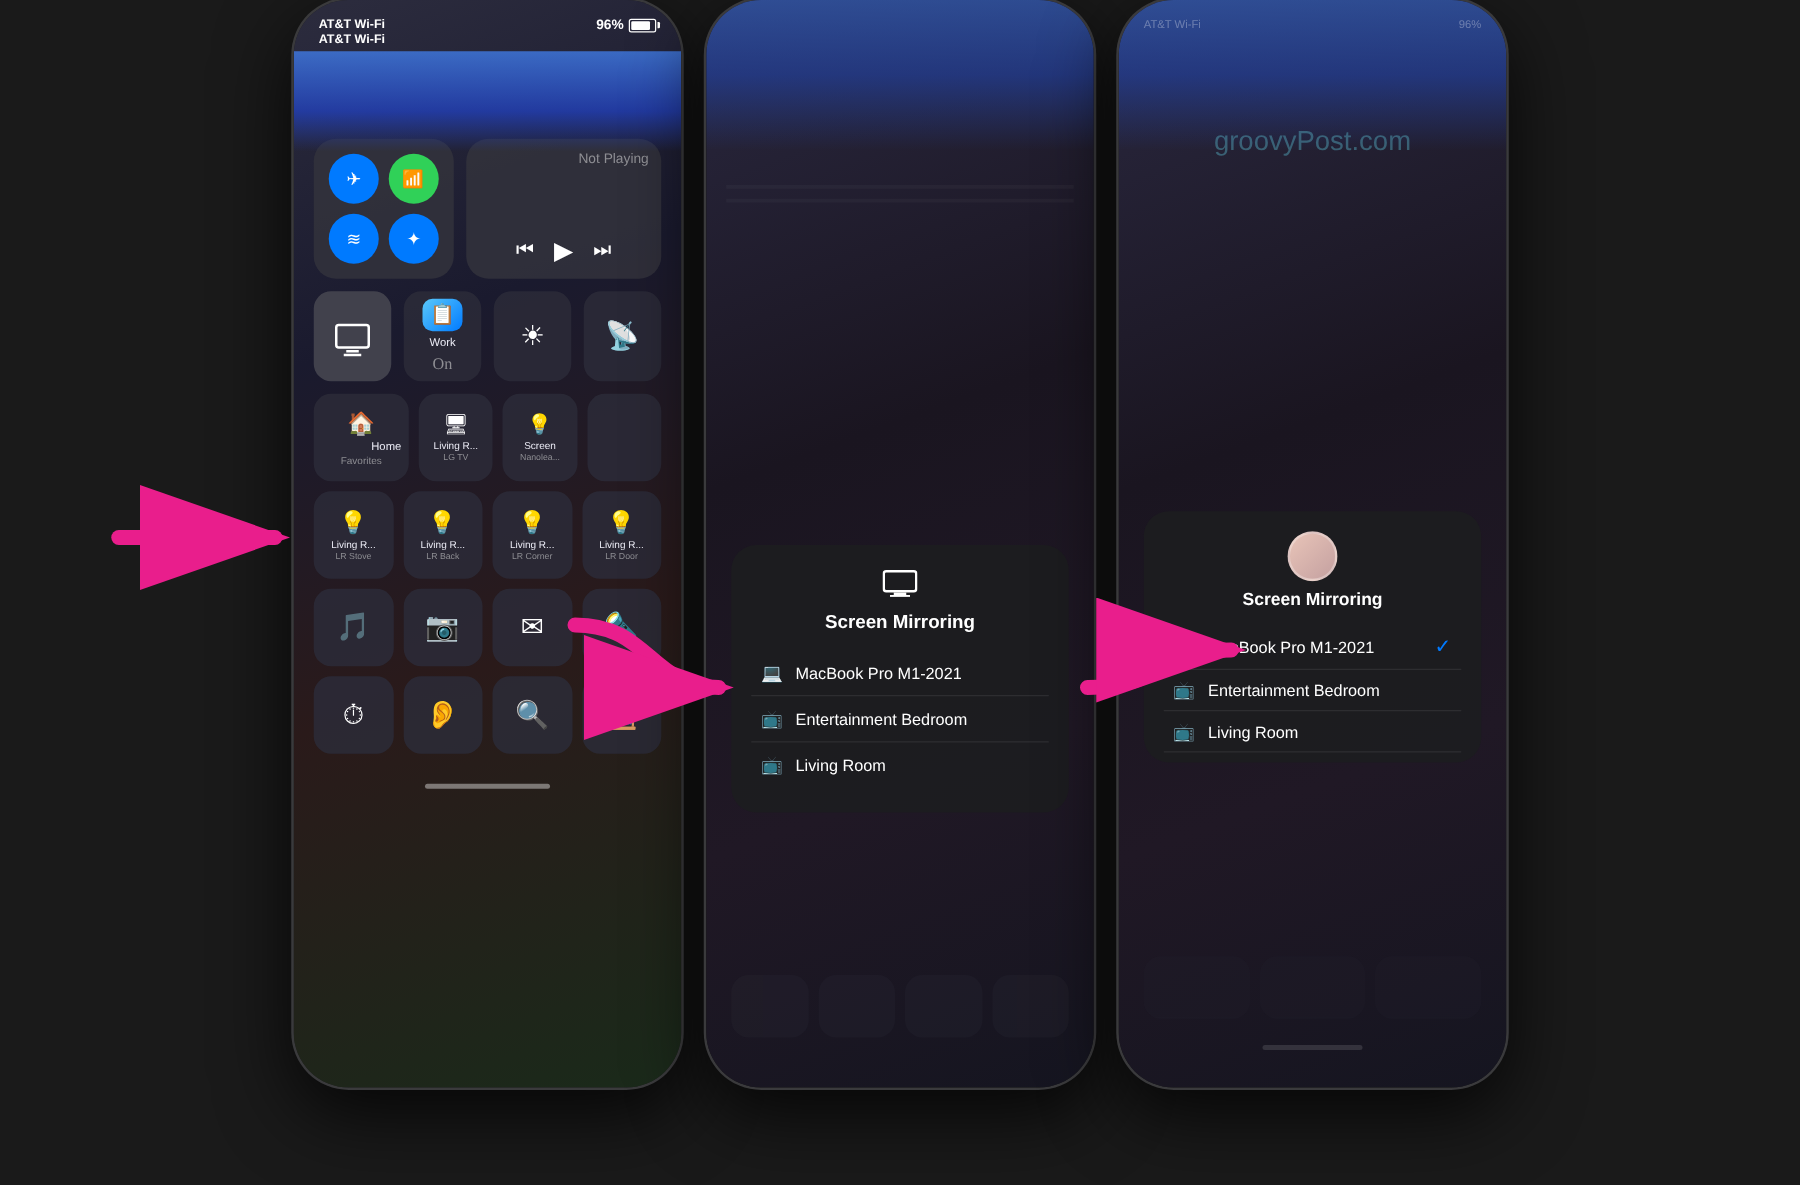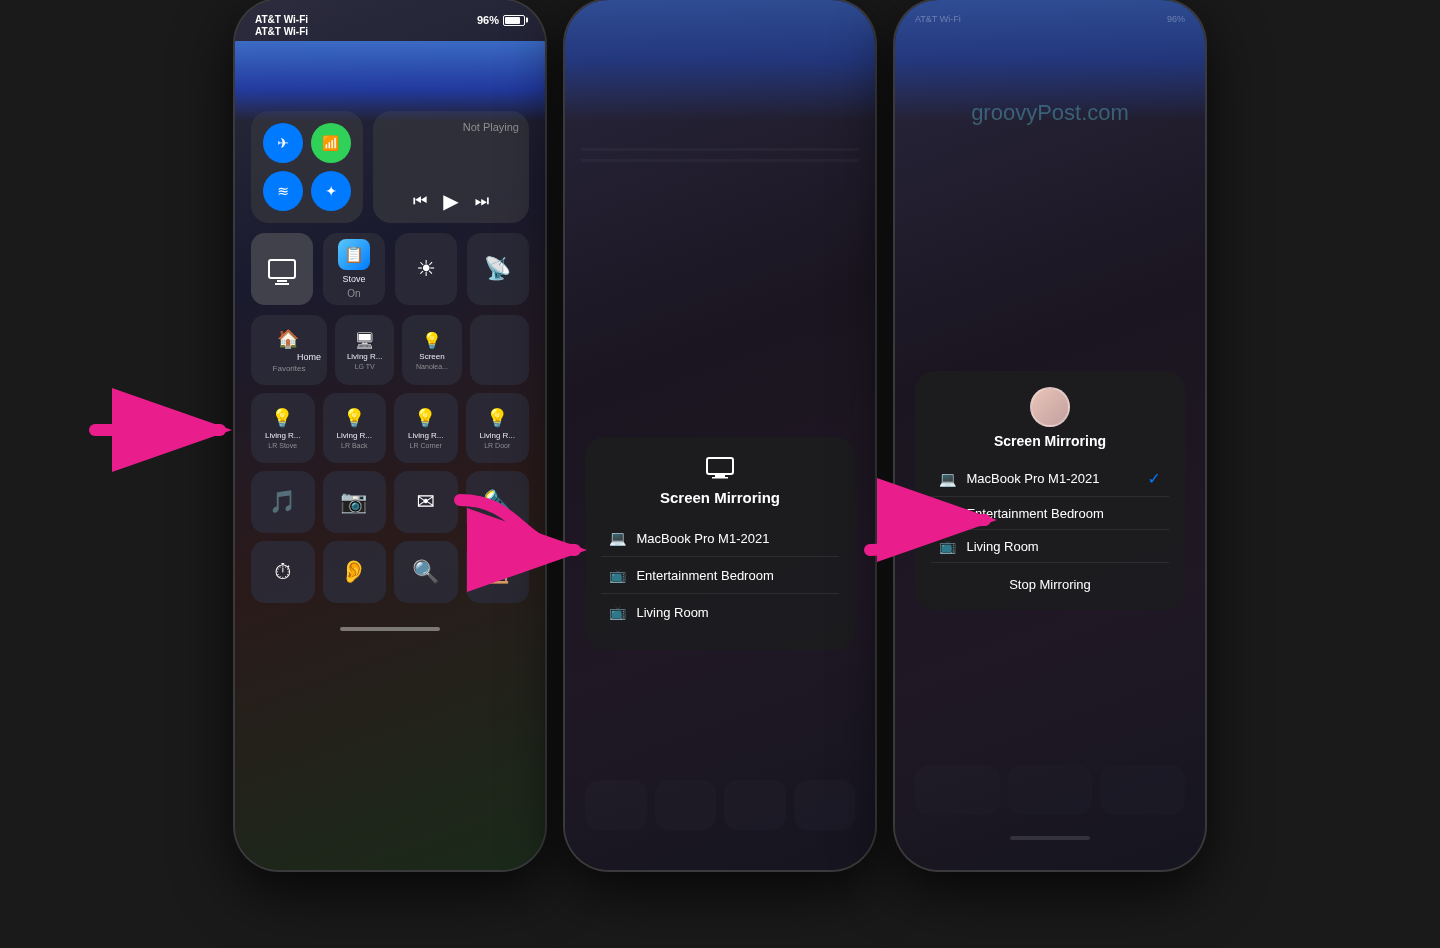--- a/index.html
+++ b/index.html
@@ -232,22 +232,22 @@
 
           <div style="background: rgba(70,70,80,0.9); border-radius: 14px; height: 72px; display:flex; flex-direction:column; align-items:center; justify-content:center; color:white; gap:4px;">
             <div style="font-size:22px; border: 2px solid white; width:28px; height:20px; border-radius:3px; display:flex; align-items:center; justify-content:center; position:relative;">
               <div style="position:absolute; bottom:-5px; left:50%; transform:translateX(-50%); width:10px; height:2px; background:white;"></div>
               <div style="position:absolute; bottom:-8px; left:50%; transform:translateX(-50%); width:14px; height:2px; background:white;"></div>
             </div>
           </div>
 
           <div style="background: rgba(44,44,56,0.85); border-radius: 14px; height: 72px; display:flex; flex-direction:column; align-items:center; justify-content:center; color:white; gap:4px; padding: 6px;">
             <div style="width:32px; height:32px; background: linear-gradient(135deg, #5ac8fa, #007aff); border-radius: 8px; display:flex; align-items:center; justify-content:center; font-size:16px;">📋</div>
-            <span style="font-size:9px; color:#ebebf5;">Stove</span>
-            <span style="font-size:10px; color:#8e8e93;">On</span>
+            <span style="font-size:9px; color:#ebebf5;">Work</span>
+            <span style="font-size:13px; color:#8e8e93;font-family:Liberation Serif, serif;">On</span>
           </div>
 
           <div style="background: rgba(44,44,56,0.85); border-radius: 14px; height: 72px; display:flex; align-items:center; justify-content:center; color:white; font-size:22px;">☀</div>
 
           <div style="background: rgba(44,44,56,0.85); border-radius: 14px; height: 72px; display:flex; align-items:center; justify-content:center; color:white; font-size:22px;">📡</div>
         </div>
 
         <div style="display:grid; grid-template-columns: 1fr 1fr 1fr 1fr; gap:8px; margin-bottom:8px;">
           <div style="background: rgba(44,44,56,0.85); border-radius: 14px; height: 70px; display:flex; flex-direction:column; align-items:center; justify-content:center; color:white; gap:2px; padding:6px; grid-column: span 1;">
             <span style="font-size:18px;">🏠</span>
@@ -380,21 +380,20 @@
         </div>
         <div style="display:flex; align-items:center; gap:10px; padding:8px; color:white; font-size:13px; border-bottom: 1px solid rgba(255,255,255,0.08);">
           <span style="font-size:14px; color:#8e8e93;">📺</span>
           <span>Entertainment Bedroom</span>
         </div>
         <div style="display:flex; align-items:center; gap:10px; padding:8px; color:white; font-size:13px; border-bottom: 1px solid rgba(255,255,255,0.08);">
           <span style="font-size:14px; color:#8e8e93;">📺</span>
           <span>Living Room</span>
         </div>
 
-        <div style="text-align:center; color:white; font-size:13px; padding:10px 8px; margin-top:4px;">Stop Mirroring</div>
       </div>
 
       <div style="position:absolute; bottom:30px; left:20px; right:20px; display:flex; justify-content:center; opacity:0.3;">
         <div style="width:80px; height:4px; background: rgba(255,255,255,0.4); border-radius:2px;"></div>
       </div>
 
       <div style="position:absolute; bottom:55px; left:20px; right:20px; display:grid; grid-template-columns:1fr 1fr 1fr; gap:8px; opacity:0.25;">
         <div style="background: rgba(44,44,56,0.6); border-radius: 14px; height: 50px;"></div>
         <div style="background: rgba(44,44,56,0.6); border-radius: 14px; height: 50px;"></div>
         <div style="background: rgba(44,44,56,0.6); border-radius: 14px; height: 50px;"></div>

